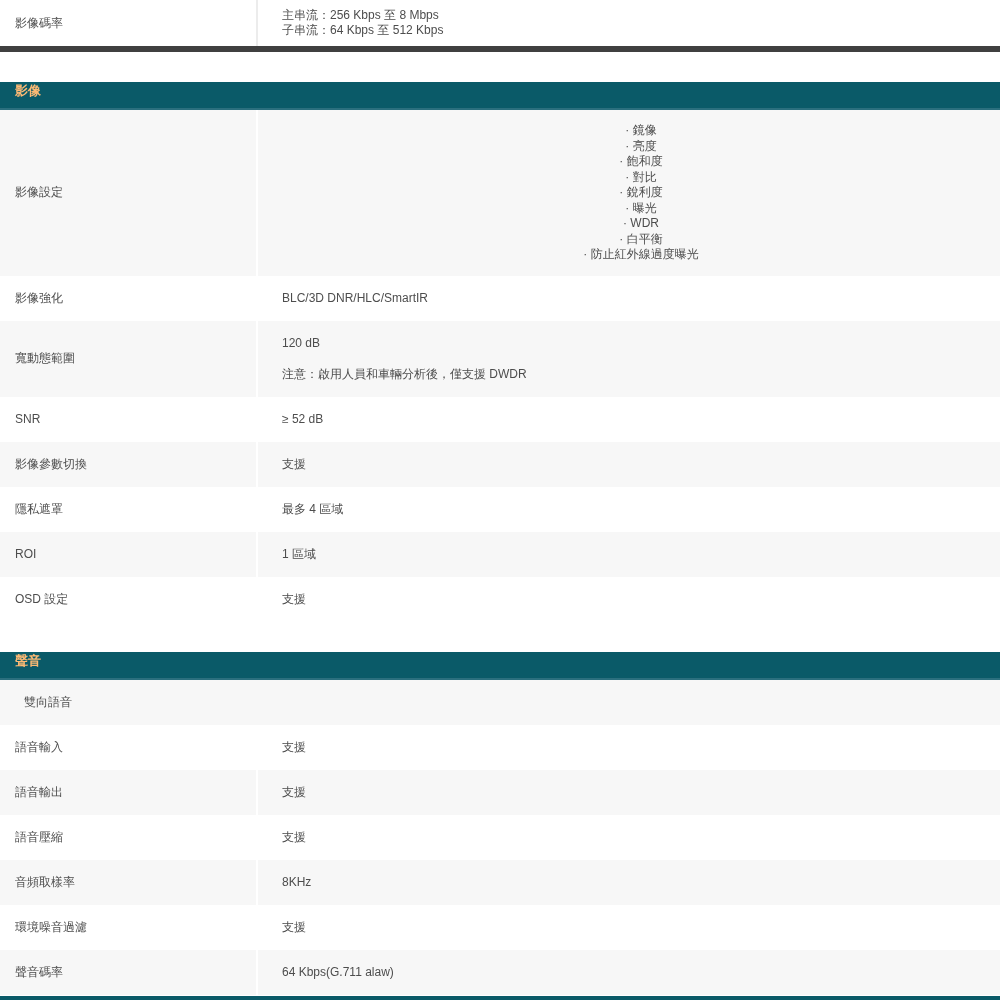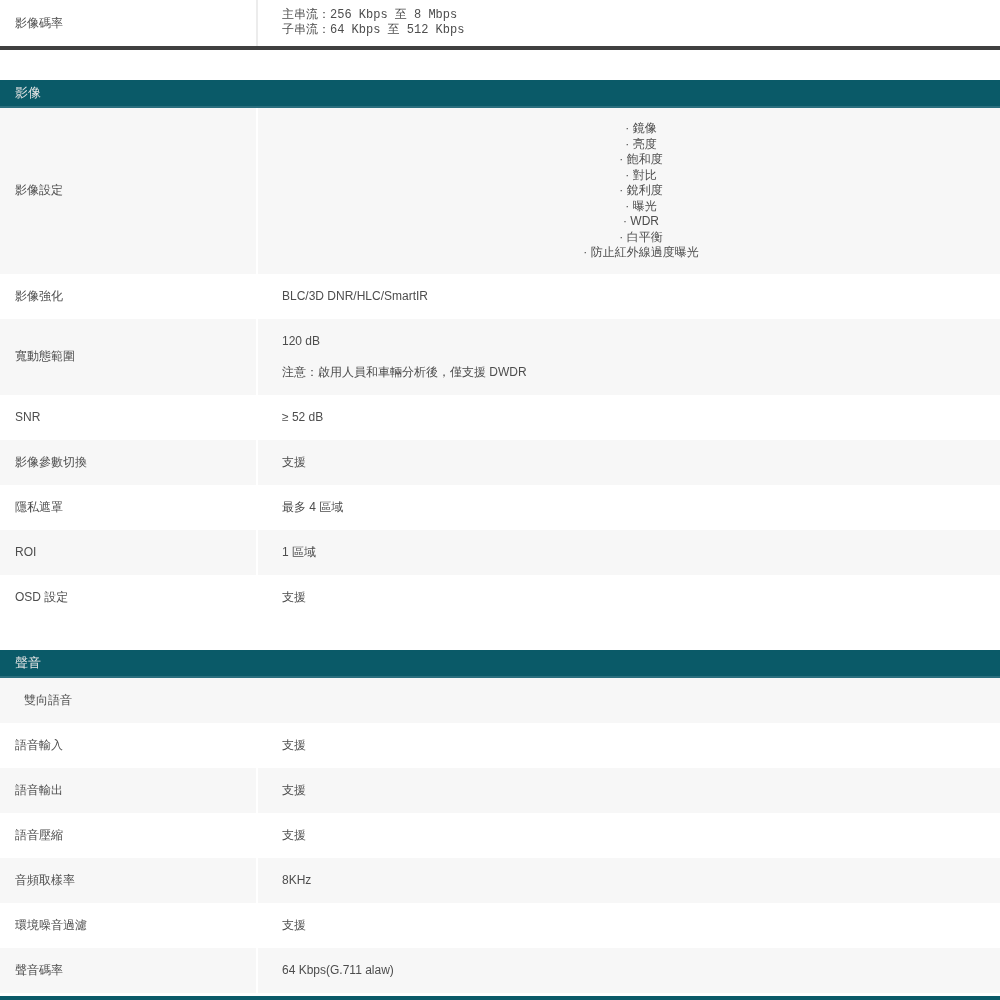--- a/index.html
+++ b/index.html
@@ -7,29 +7,29 @@
     font-family:"Liberation Sans", sans-serif; color:#4d4d4d; }
   .page { position:relative; width:1000px; height:1000px; overflow:hidden; }
 
   
   .spec-row { display:flex; align-items:center; min-height:45px; font-size:12px; }
   .label-cell { flex:0 0 258px; width:258px; align-self:stretch; display:flex;
     align-items:center; padding-left:15px; border-right:2px solid #ffffff; }
   .value-cell { flex:1; padding:15px 0 15px 24px; line-height:15px; }
 
   
-  .top-row { min-height:48px; border-bottom:4px solid #404040; margin-bottom:4px; background:#ffffff;font-family:Liberation Mono, monospace; }
+  .top-row { min-height:48px; border-bottom:6px solid #404040; margin-bottom:4px; background:#ffffff; }
   .top-row .label-cell { border-right:2px solid #ececec; }
   .top-row .value-cell { padding-top:8px; padding-bottom:8px; }
   .top-row .value-line { line-height:15px; }
 
   
   .section { margin-top:30px; }
   .section-header { height:28px; background:#0a5a68; border-bottom:2px solid #2b6f7e;
-    color:#e5e5e5; font-size:13px; font-weight:normal; display:flex; align-items:center;
+    color:#fdba74; font-size:13px; font-weight:bold; display:flex; align-items:flex-start;
     padding-left:15px; }
   .rows .spec-row:nth-child(odd) { background:#f7f7f7; }
 
   
   .bullets-cell { padding-top:13px; padding-bottom:13px; }
   .bullet-line { line-height:15.5px;text-align:center; }
   .bullet-line::before { content:"· "; }
 
   
   .note-line { margin-top:16px; }

